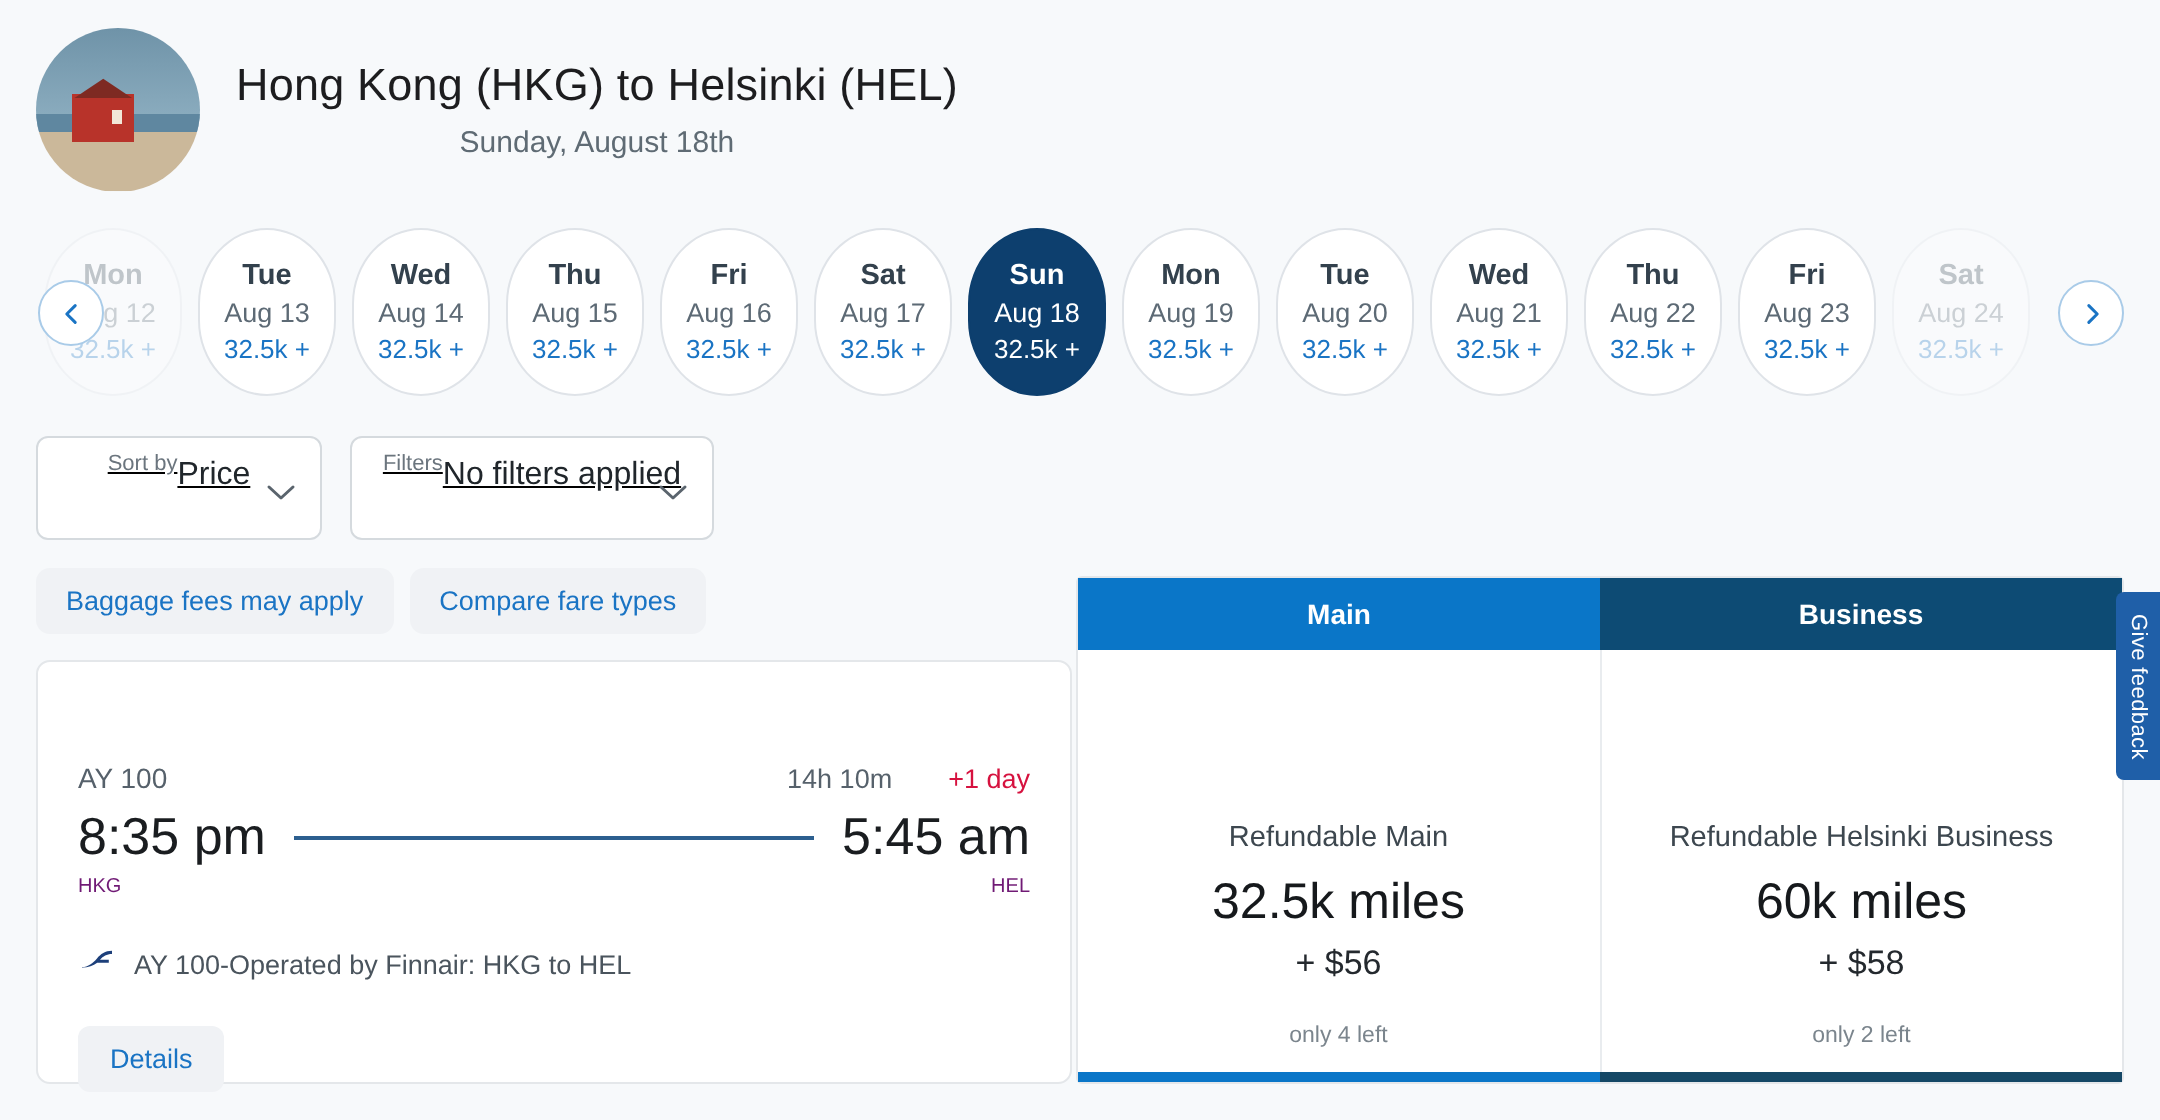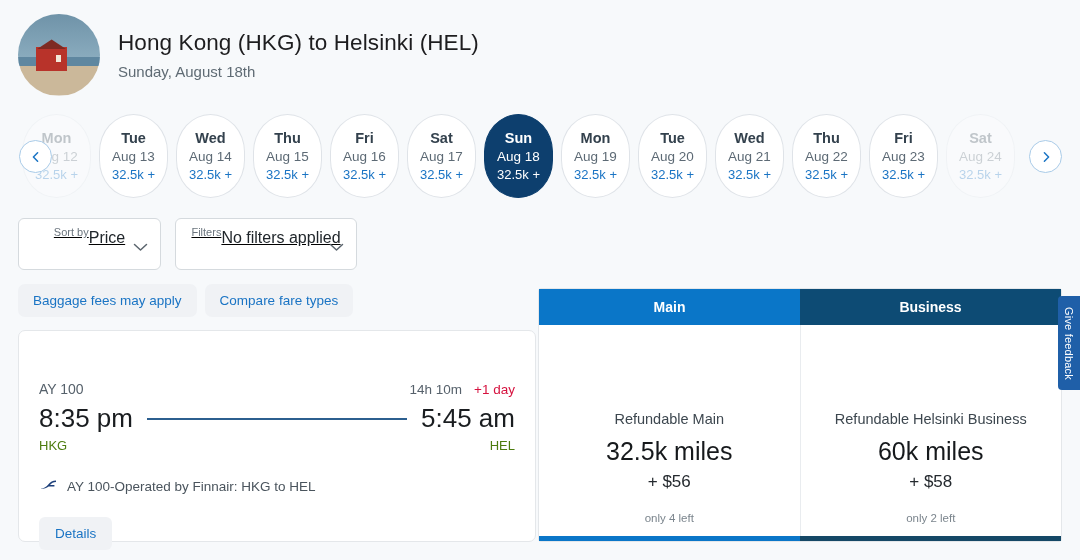--- a/index.html
+++ b/index.html
@@ -5,21 +5,21 @@
   * { box-sizing: border-box; margin: 0; padding: 0; }
   html, body {
     width: 1080px; height: 560px;
     background: #f7f9fb;
     font-family: "Liberation Sans", sans-serif;
     overflow: hidden;
   }
   .page { position: relative; width: 1080px; height: 560px; }
 
   
-  .header { display: flex; align-items: center; padding: 14px 0 0 18px; }
+  .header { display: flex; align-items: center; padding: 14px 0 0 18px; text-align: center; }
   .avatar {
     width: 82px; height: 82px; border-radius: 50%;
     background:
       linear-gradient(#cbb89a 0%, #cbb89a 100%) bottom/100% 36% no-repeat,
       linear-gradient(#6f93a8 0%, #8fb0c2 100%) top/100% 64% no-repeat;
     position: relative; overflow: hidden; flex: none;
   }
   .avatar .sea { position: absolute; left: 0; right: 0; top: 52%; height: 12%; background: #5f87a0; }
   .avatar .house {
     position: absolute; left: 22%; top: 40%; width: 38%; height: 30%;
@@ -81,28 +81,28 @@
   }
 
   
   .card {
     position: absolute; left: 18px; top: 330px; width: 518px; height: 212px;
     background: #fff; border: 1px solid #e4e7ea; border-radius: 7px;
     padding: 18px 20px 0 20px;
   }
   .card-top { display: flex; justify-content: space-between; align-items: baseline; }
   .flightno { font-size: 14px; color: #56616b; margin-top: 32px; }
-  .durwrap { display: flex; gap: 12px; align-items: baseline; margin-left: 24px; }
+  .durwrap { display: flex; gap: 28px; align-items: baseline; margin-left: 24px; }
   .dur { font-size: 13.5px; color: #56616b; }
   .plusday { font-size: 13.5px; color: #d6123f; }
   .times { display: flex; align-items: center; margin-top: 6px; }
   .time { font-size: 26px; color: #1a1d20; font-weight: 400; white-space: nowrap; }
   .line { flex: 1; height: 2px; background: #2c5f8f; margin: 0 14px; }
   .codes { display: flex; justify-content: space-between; margin-top: 4px; }
-  .code { font-size: 13px; color: #4d7c0f; }
+  .code { font-size: 10px; color: #701a75; }
   .operated { display: flex; align-items: center; gap: 9px; margin-top: 24px; }
   .operated .txt { font-size: 13.5px; color: #4a545d; }
   .cardbtns { display: flex; gap: 8px; margin-top: 22px; }
   .cardbtn {
     background: #f0f2f5; border-radius: 6px; padding: 9px 16px;
     font-size: 13.5px; color: #1a74c4; cursor: pointer;
   }
 
   
   .fares {

